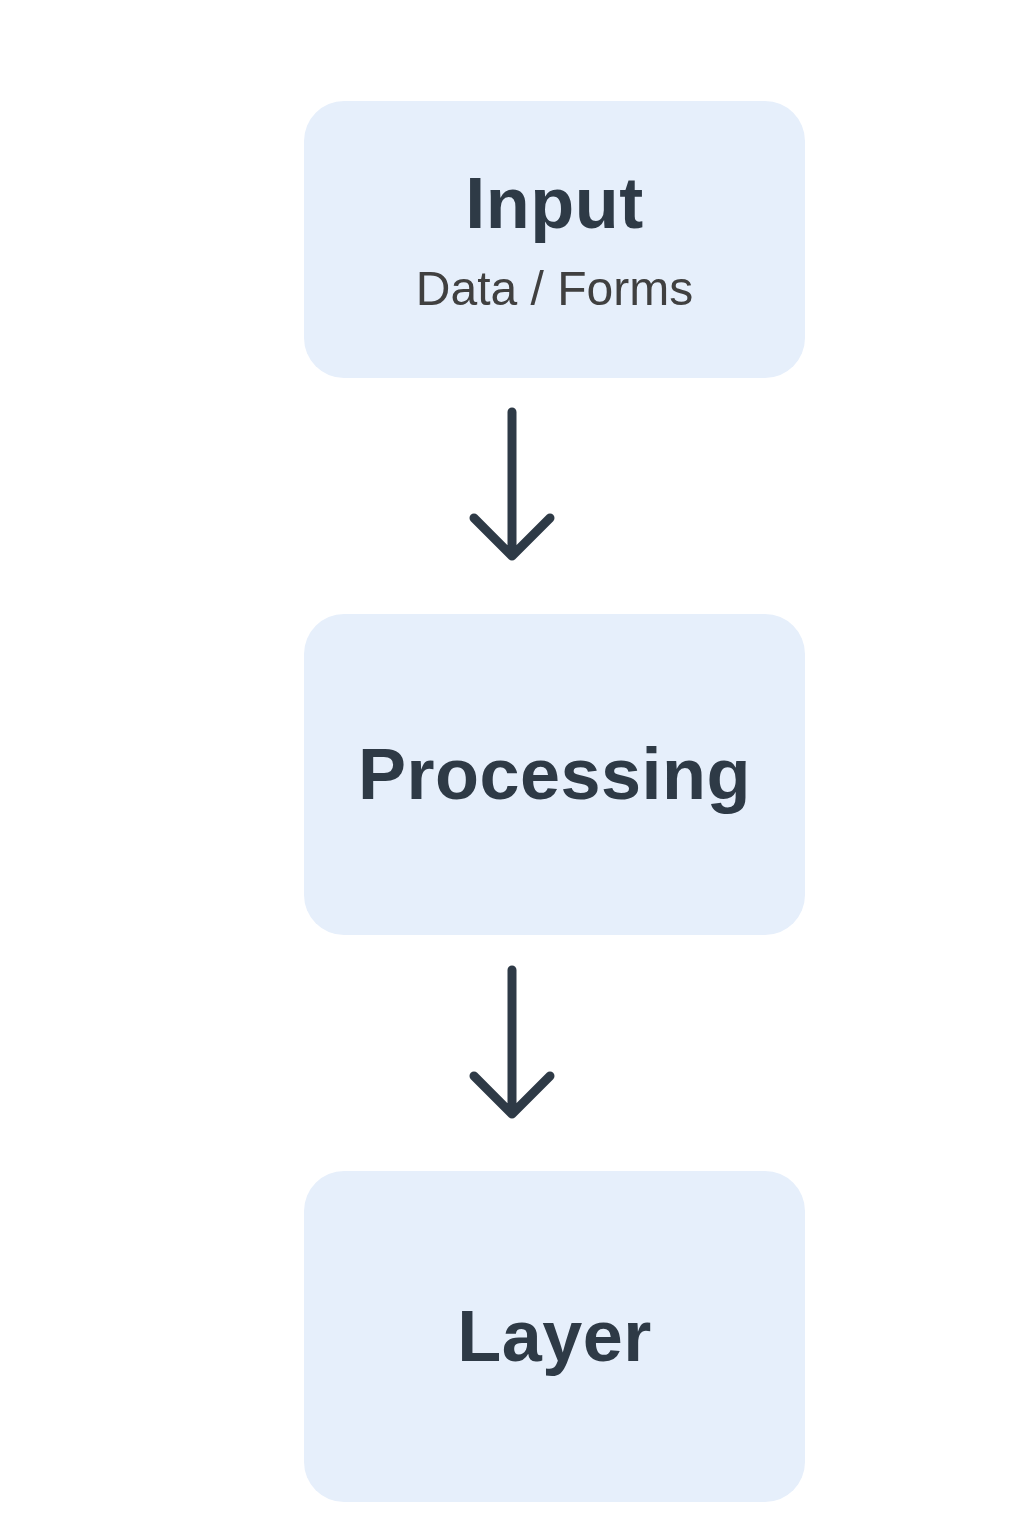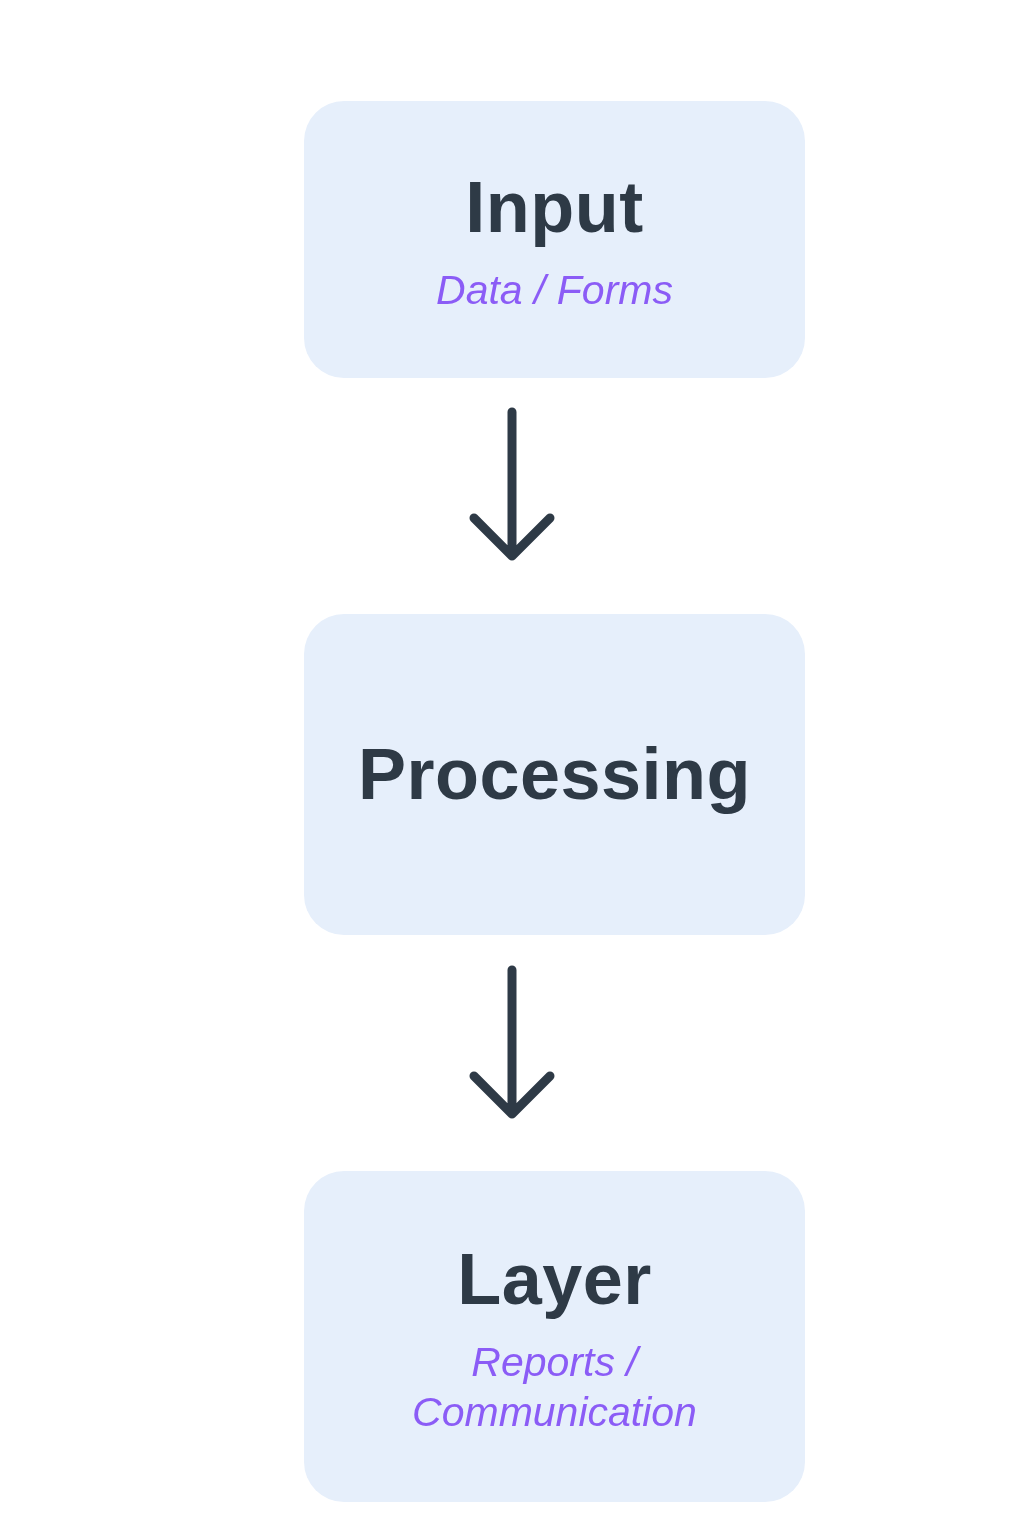--- a/index.html
+++ b/index.html
@@ -35,25 +35,24 @@
   .node-2 { top: 614px; height: 321px; gap: 40px; }
   .node-3 { top: 1171px; height: 331px; }
   .node-title {
     font-size: 72px;
     font-weight: 700;
     line-height: 1.2;
     color: #2e3a46;
     letter-spacing: 0.5px;
   }
   .node-subtitle {
-    font-size: 41px;
+    font-size: 48px;
     font-weight: 400;
     line-height: 1.22;
-    color: #8b5cf6;
-    font-style: italic;
+    color: #404040;
   }
   .node-2 .node-subtitle { max-width: 300px; }
   .node-3 .node-subtitle { max-width: 400px; }
   .arrow {
     position: absolute;
     left: 462px;
     width: 100px;
     height: 160px;
   }
   .arrow-1 { top: 406px; }
@@ -76,16 +75,15 @@
   <section class="node node-2">
     <div class="node-title">Processing</div>
   </section>
 
   <svg class="arrow arrow-2" viewBox="0 0 100 160" fill="none" xmlns="http://www.w3.org/2000/svg">
     <path d="M50 6 V150 M12 112 L50 150 L88 112" stroke="#2e3a46" stroke-width="9" stroke-linecap="round" stroke-linejoin="round"></path>
   </svg>
 
   <section class="node node-3">
     <div class="node-title">Layer</div>
-    <div class="node-subtitle">Reports / Communication</div>
   </section>
 
 </div>
 
 </body></html>

